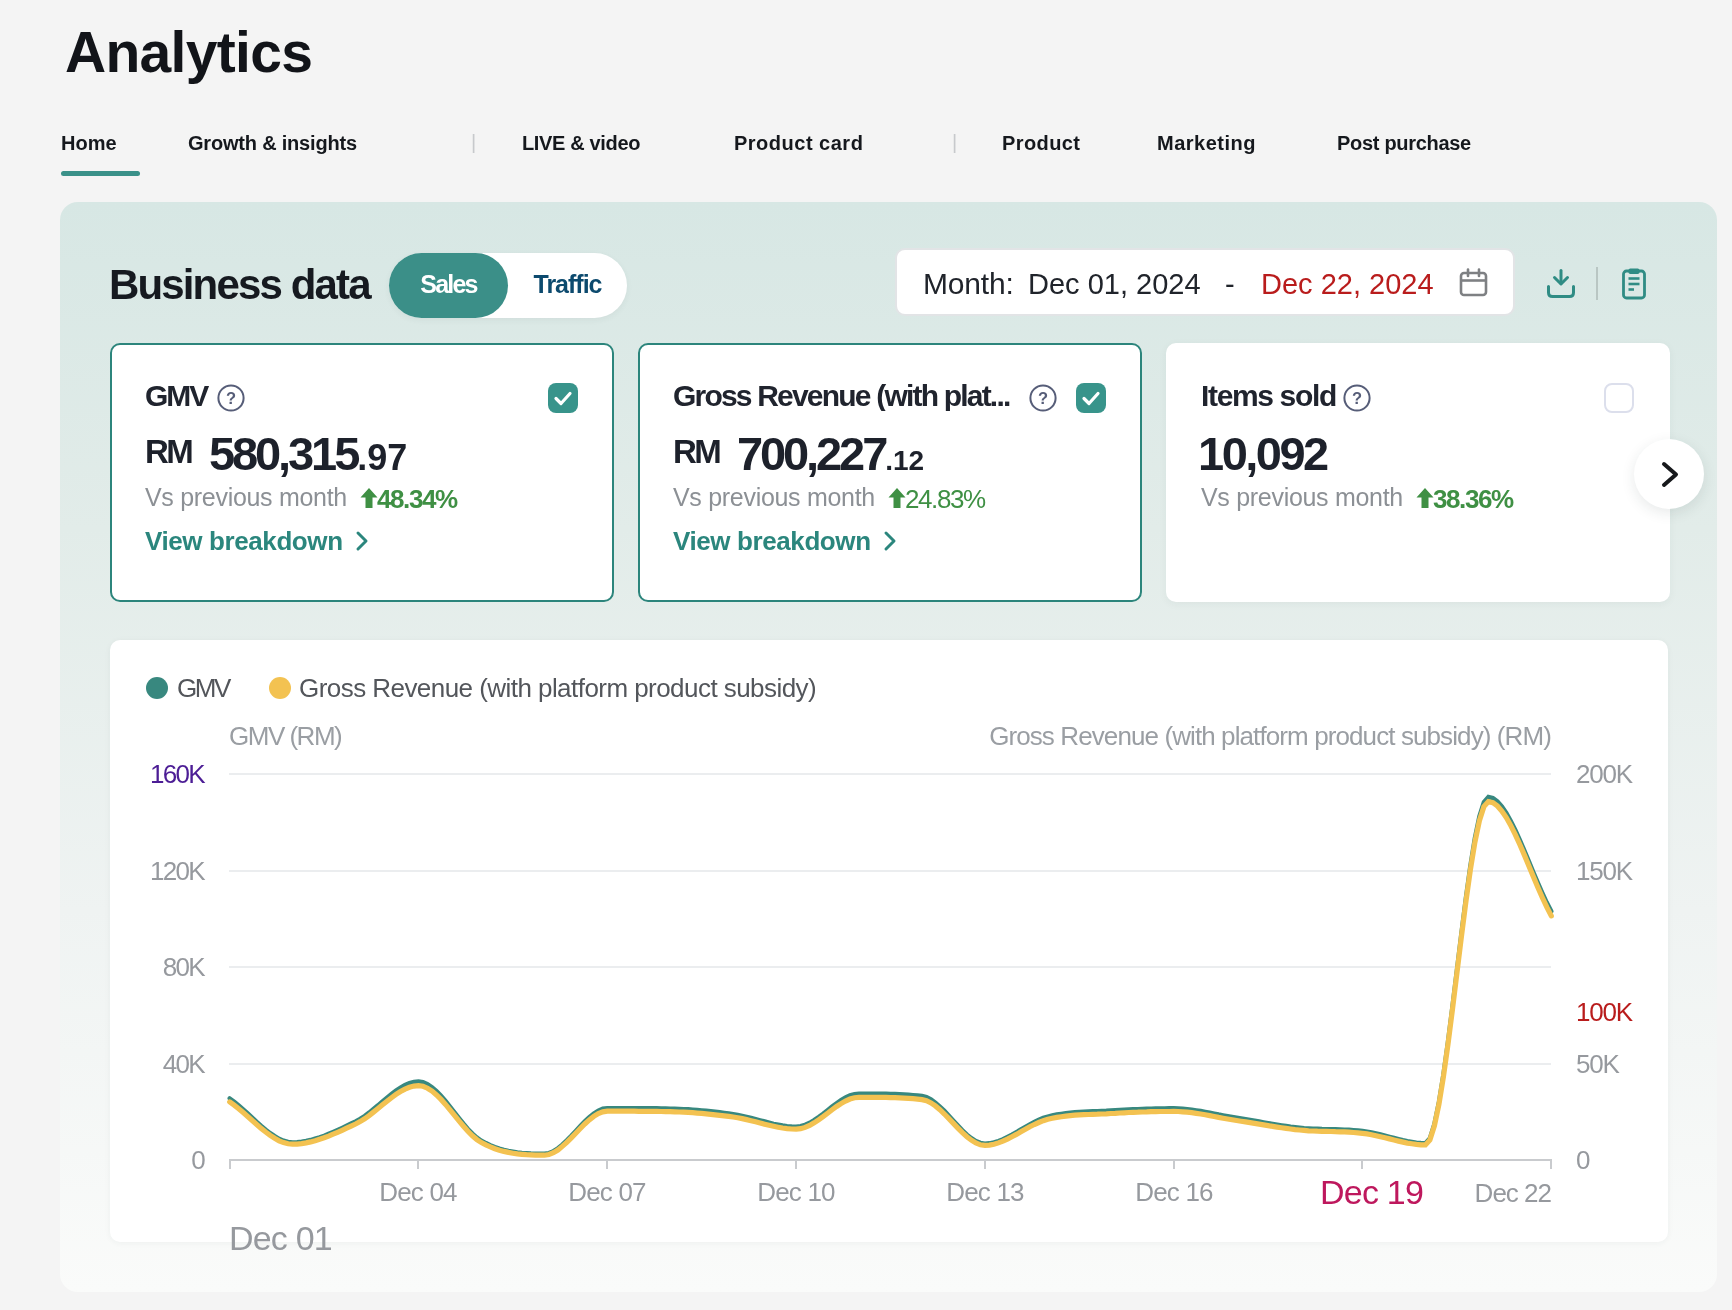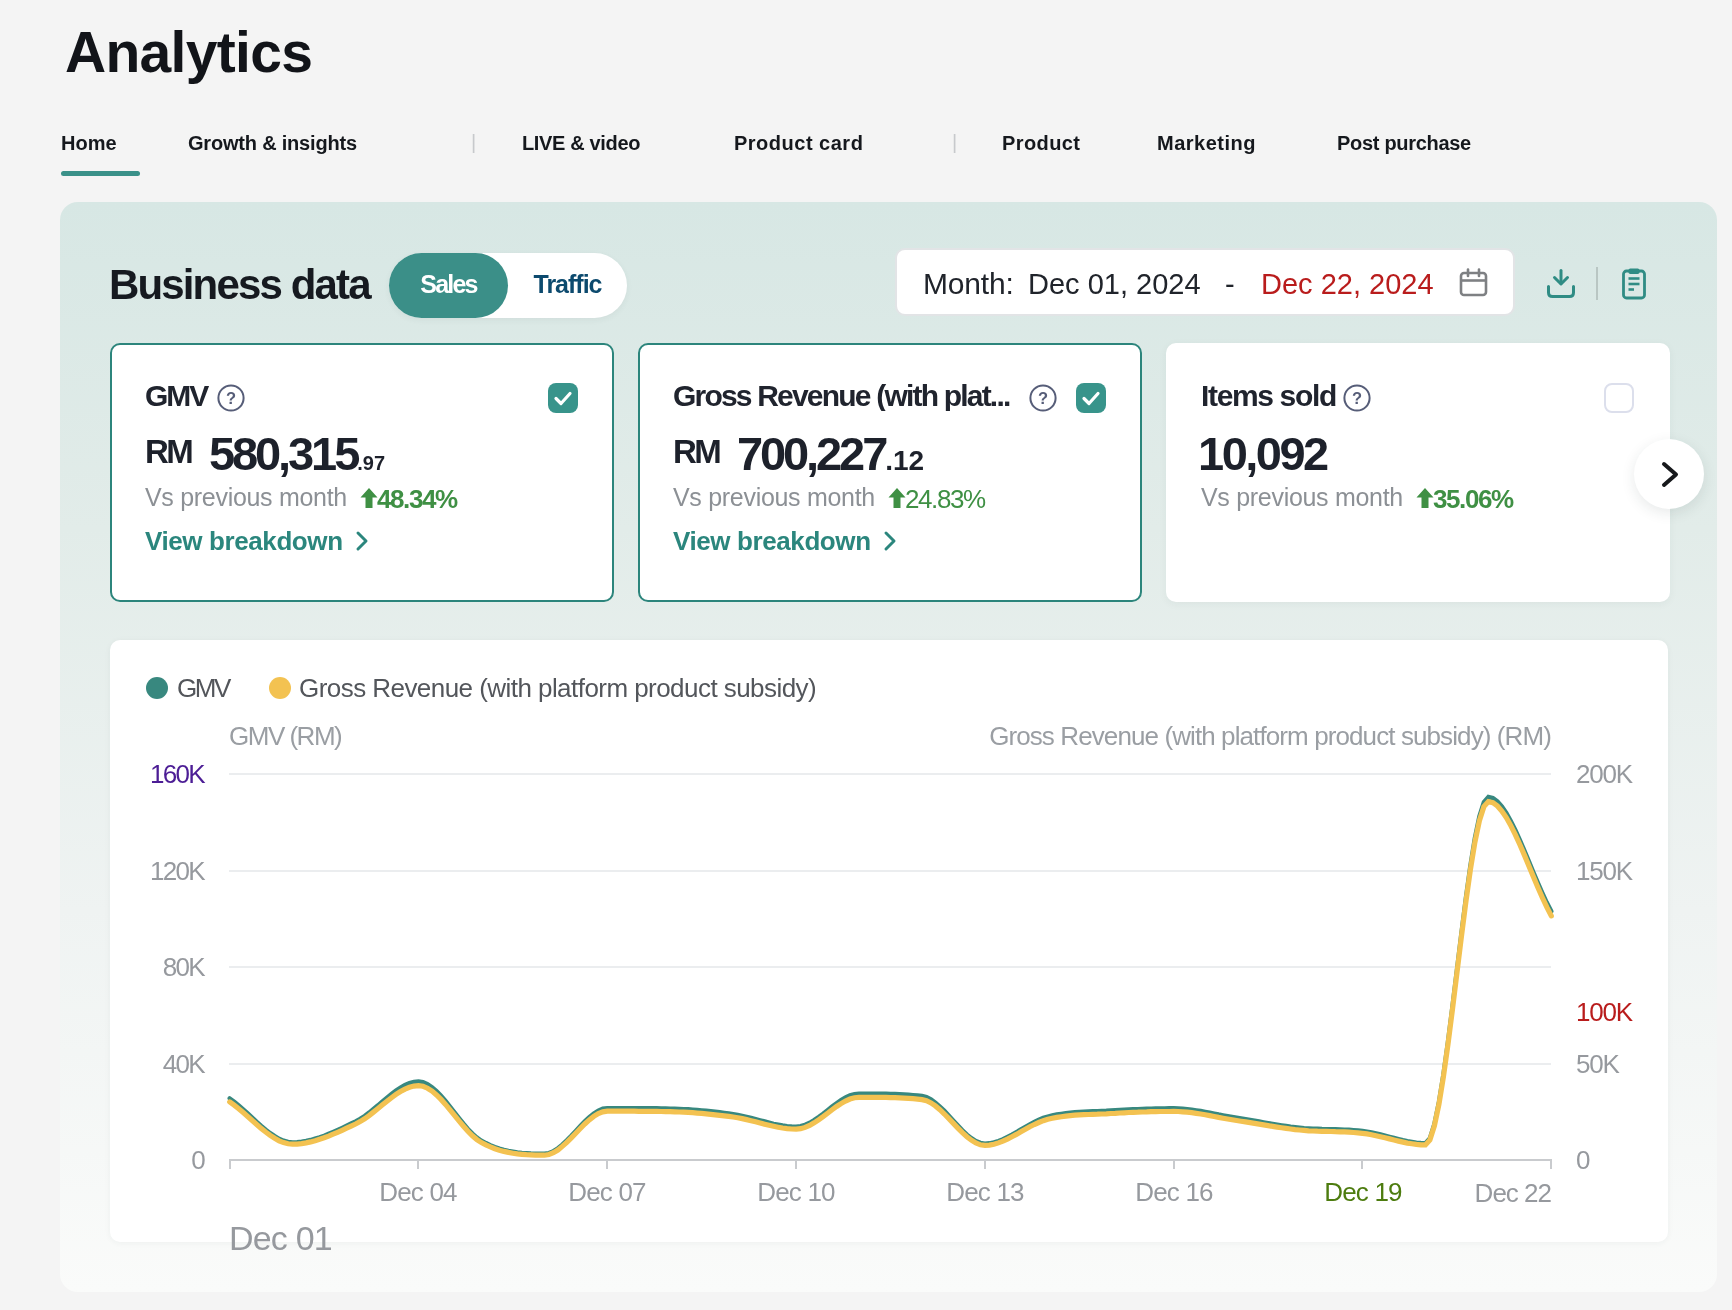--- a/index.html
+++ b/index.html
@@ -65,21 +65,21 @@
 <div class="abs" style="left:145px; top:381px; font-size:30px; font-weight:700; color:#20242e; line-height:30px; letter-spacing:-2px; ">GMV</div>
 <svg class="abs" style="left:217px; top:384px;" width="28" height="28" viewBox="0 0 28 28">
 <circle cx="14" cy="14" r="12.6" fill="none" stroke="#565d78" stroke-width="2"></circle>
 <text x="14" y="19.5" font-size="16.5" font-weight="700" fill="#565d78" text-anchor="middle" font-family="Liberation Sans">?</text>
   </svg>
 <svg class="abs" style="left:548px; top:383px;" width="30" height="30" viewBox="0 0 30 30">
 <rect x="0" y="0" width="30" height="30" rx="8" fill="#38948b"></rect>
 <path d="M8 15.5 L13 20.5 L22 10.5" stroke="#fff" stroke-width="3.2" fill="none" stroke-linecap="round" stroke-linejoin="round"></path>
   </svg>
 <div class="abs" style="left:145px; top:435px; font-size:33px; font-weight:700; color:#1d212b; line-height:33px; letter-spacing:-2.7px;">RM</div>
-<div class="abs" style="left:209px; top:430px; font-size:47px; font-weight:700; color:#1d212b; line-height:47px; letter-spacing:-3.1px;">580,315<span style="font-size:20px; letter-spacing:0px;">.97</span></div>
+<div class="abs" style="left:209px; top:430px; font-size:47px; font-weight:700; color:#1d212b; line-height:47px; letter-spacing:-3.1px;">580,315<span style="font-size:36px; letter-spacing:0px;">.97</span></div>
 <div class="abs" style="left:145px; top:485px; font-size:25px; color:#8c9095; line-height:25px; letter-spacing:-0.3px;">Vs previous month</div>
 <svg class="abs" style="left:360px; top:488px;" width="18" height="21" viewBox="0 0 18 21">
 <path d="M9 0 L17.5 9.5 L12.5 9.5 L12.5 20 L5.5 20 L5.5 9.5 L0.5 9.5 Z" fill="#3f9044"></path>
   </svg>
 <div class="abs" style="left:377px; top:486px; font-size:26px; font-weight:700; color:#3f9044; line-height:26px; letter-spacing:-1.4px;">48.34%</div>
 <div class="abs" style="left:145px; top:528px; font-size:26px; font-weight:700; color:#2b867d; line-height:26px; letter-spacing:-0.4px;">View breakdown</div>
 <svg class="abs" style="left:355px; top:530px;" width="14" height="22" viewBox="0 0 14 22">
 <path d="M3 3 L11 11 L3 19" stroke="#2b867d" stroke-width="3" fill="none" stroke-linecap="round" stroke-linejoin="round"></path>
   </svg>
 
@@ -110,21 +110,21 @@
 <svg class="abs" style="left:1343px; top:384px;" width="28" height="28" viewBox="0 0 28 28">
 <circle cx="14" cy="14" r="12.6" fill="none" stroke="#565d78" stroke-width="2"></circle>
 <text x="14" y="19.5" font-size="16.5" font-weight="700" fill="#565d78" text-anchor="middle" font-family="Liberation Sans">?</text>
   </svg>
 <div class="abs" style="left:1604px; top:383px; width:30px; height:30px; border-radius:8px; background:#fff; border:2px solid #dcdfec;"></div>
 <div class="abs" style="left:1198px; top:430px; font-size:47px; font-weight:700; color:#1d212b; line-height:47px; letter-spacing:-2.5px;">10,092</div>
 <div class="abs" style="left:1201px; top:485px; font-size:25px; color:#8c9095; line-height:25px; letter-spacing:-0.3px;">Vs previous month</div>
 <svg class="abs" style="left:1416px; top:488px;" width="18" height="21" viewBox="0 0 18 21">
 <path d="M9 0 L17.5 9.5 L12.5 9.5 L12.5 20 L5.5 20 L5.5 9.5 L0.5 9.5 Z" fill="#3f9044"></path>
   </svg>
-<div class="abs" style="left:1433px; top:486px; font-size:26px; font-weight:700; color:#3f9044; line-height:26px; letter-spacing:-1.4px;">35.06%</div>
+<div class="abs" style="left:1433px; top:486px; font-size:26px; font-weight:700; color:#3f9044; line-height:26px; letter-spacing:-1.4px;">38.36%</div>
 
 <div class="abs" style="left:1634px; top:439px; width:70px; height:70px; border-radius:50%; background:#fff; box-shadow:0 4px 14px rgba(30,50,50,0.10);"></div>
 <svg class="abs" style="left:1660px; top:461px;" width="20" height="27" viewBox="0 0 20 27">
   <path d="M4 3 L16 13.5 L4 24" stroke="#17191c" stroke-width="4" fill="none" stroke-linecap="round" stroke-linejoin="round"></path>
 </svg>
 
 <div class="abs" style="left:110px; top:640px; width:1558px; height:602px; background:#fff; border-radius:10px; box-shadow:0 1px 6px rgba(40,60,60,0.05);"></div>
 
 <div class="abs" style="left:146px; top:677px; width:22px; height:22px; border-radius:50%; background:#38887f;"></div>
 <div class="abs" style="left:177px; top:675px; font-size:26px; color:#53565b; line-height:26px; letter-spacing:-2.5px;">GMV</div>
@@ -160,19 +160,19 @@
 <div class="abs" style="left:1576px; top:999px; font-size:26px; color:#b91c1c; line-height:26px; letter-spacing:-1.2px;">100K</div>
 <div class="abs" style="left:1576px; top:1051px; font-size:26px; color:#96999e; line-height:26px; letter-spacing:-1.2px;">50K</div>
 <div class="abs" style="left:1576px; top:1147px; font-size:26px; color:#96999e; line-height:26px; letter-spacing:-1.2px;">0</div>
 
 <div class="abs" style="left:229px; top:1225px; font-size:34px; color:#96999e; line-height:26px; letter-spacing:-0.8px;">Dec 01</div>
 <div class="abs" style="left:358px; top:1179px; width:120px; text-align:center; font-size:26px; color:#96999e; line-height:26px; letter-spacing:-0.8px; white-space:nowrap;">Dec 04</div>
 <div class="abs" style="left:547px; top:1179px; width:120px; text-align:center; font-size:26px; color:#96999e; line-height:26px; letter-spacing:-0.8px; white-space:nowrap;">Dec 07</div>
 <div class="abs" style="left:736px; top:1179px; width:120px; text-align:center; font-size:26px; color:#96999e; line-height:26px; letter-spacing:-0.8px; white-space:nowrap;">Dec 10</div>
 <div class="abs" style="left:925px; top:1179px; width:120px; text-align:center; font-size:26px; color:#96999e; line-height:26px; letter-spacing:-0.8px; white-space:nowrap;">Dec 13</div>
 <div class="abs" style="left:1114px; top:1179px; width:120px; text-align:center; font-size:26px; color:#96999e; line-height:26px; letter-spacing:-0.8px; white-space:nowrap;">Dec 16</div>
-<div class="abs" style="left:1303px; top:1179px; width:120px; text-align:center; font-size:26px; color:#4d7c0f; line-height:26px; letter-spacing:-0.8px; white-space:nowrap;">Dec 19</div>
+<div class="abs" style="left:1303px; top:1179px; width:120px; text-align:right; font-size:34px; color:#be185d; line-height:26px; letter-spacing:-0.8px; white-space:nowrap;">Dec 19</div>
 <div class="abs" style="left:1471px; top:1180px; width:80px; text-align:right; font-size:26px; color:#96999e; line-height:26px; letter-spacing:-1.7px; letter-spacing:-1px;">Dec 22</div>
 
 <svg class="abs" style="left:110px; top:640px;" width="1558" height="602" viewBox="0 0 1558 602">
   <path d="M119.7 458.4L124.2 461.8L128.7 465.5L133.2 469.4L137.7 473.5L142.2 477.7L146.7 481.9L151.2 485.9L155.7 489.7L160.2 493.2L164.7 496.2L169.1 498.8L173.6 500.7L178.1 501.9L182.6 502.4L187.1 502.2L191.6 501.7L196.1 501.0L200.6 500.0L205.1 498.7L209.6 497.3L214.1 495.7L218.6 493.9L223.1 492.0L227.6 490.0L232.1 487.9L236.6 485.7L241.1 483.5L245.6 481.4L250.1 478.9L254.6 476.0L259.1 472.6L263.5 469.0L268.0 465.3L272.5 461.4L277.0 457.6L281.5 454.0L286.0 450.6L290.5 447.6L295.0 445.1L299.5 443.2L304.0 441.9L308.5 441.5L313.0 442.2L317.5 444.2L322.0 447.2L326.5 451.1L331.0 455.8L335.5 461.0L340.0 466.6L344.5 472.3L349.0 478.1L353.5 483.7L357.9 488.9L362.4 493.6L366.9 497.6L371.4 500.7L375.9 503.1L380.4 505.2L384.9 507.0L389.4 508.5L393.9 509.8L398.4 510.9L402.9 511.7L407.4 512.4L411.9 512.9L416.4 513.2L420.9 513.5L425.4 513.6L429.9 513.7L434.4 513.7L438.9 513.1L443.4 511.2L447.9 508.3L452.3 504.7L456.8 500.4L461.3 495.8L465.8 490.9L470.3 486.0L474.8 481.4L479.3 477.1L483.8 473.5L488.3 470.6L492.8 468.7L497.3 468.1L501.8 468.1L506.3 468.1L510.8 468.1L515.3 468.1L519.8 468.1L524.3 468.1L528.8 468.1L533.3 468.2L537.8 468.2L542.3 468.3L546.7 468.3L551.2 468.4L555.7 468.5L560.2 468.6L564.7 468.7L569.2 468.9L573.7 469.1L578.2 469.3L582.7 469.7L587.2 470.0L591.7 470.4L596.2 470.8L600.7 471.3L605.2 471.8L609.7 472.3L614.2 472.9L618.7 473.5L623.2 474.1L627.7 474.9L632.2 475.8L636.6 476.8L641.1 477.9L645.6 479.1L650.1 480.3L654.6 481.5L659.1 482.7L663.6 483.8L668.1 484.7L672.6 485.5L677.1 486.1L681.6 486.5L686.1 486.7L690.6 486.2L695.1 484.8L699.6 482.8L704.1 480.1L708.6 477.0L713.1 473.7L717.6 470.1L722.1 466.6L726.6 463.2L731.0 460.1L735.5 457.5L740.0 455.4L744.5 454.1L749.0 453.6L753.5 453.6L758.0 453.6L762.5 453.6L767.0 453.6L771.5 453.7L776.0 453.8L780.5 453.9L785.0 454.0L789.5 454.2L794.0 454.5L798.5 454.8L803.0 455.1L807.5 455.5L812.0 456.0L816.5 457.1L821.0 459.4L825.4 462.6L829.9 466.5L834.4 470.9L838.9 475.7L843.4 480.7L847.9 485.6L852.4 490.3L856.9 494.6L861.4 498.2L865.9 501.1L870.4 502.9L874.9 503.6L879.4 503.3L883.9 502.4L888.4 501.0L892.9 499.2L897.4 497.0L901.9 494.7L906.4 492.1L910.9 489.5L915.4 486.9L919.8 484.3L924.3 481.9L928.8 479.8L933.3 477.9L937.8 476.5L942.3 475.4L946.8 474.5L951.3 473.8L955.8 473.2L960.3 472.7L964.8 472.3L969.3 472.0L973.8 471.7L978.3 471.5L982.8 471.3L987.3 471.2L991.8 471.0L996.3 470.8L1000.8 470.5L1005.3 470.2L1009.8 469.9L1014.2 469.7L1018.7 469.5L1023.2 469.3L1027.7 469.1L1032.2 468.9L1036.7 468.7L1041.2 468.6L1045.7 468.5L1050.2 468.4L1054.7 468.4L1059.2 468.3L1063.7 468.3L1068.2 468.4L1072.7 468.7L1077.2 469.1L1081.7 469.6L1086.2 470.3L1090.7 471.0L1095.2 471.8L1099.7 472.7L1104.2 473.6L1108.6 474.5L1113.1 475.3L1117.6 476.2L1122.1 477.0L1126.6 477.7L1131.1 478.4L1135.6 479.2L1140.1 479.9L1144.6 480.7L1149.1 481.5L1153.6 482.3L1158.1 483.1L1162.6 483.8L1167.1 484.6L1171.6 485.3L1176.1 485.9L1180.6 486.6L1185.1 487.1L1189.6 487.6L1194.1 488.1L1198.6 488.4L1203.0 488.6L1207.5 488.8L1212.0 489.0L1216.5 489.1L1221.0 489.2L1225.5 489.3L1230.0 489.4L1234.5 489.6L1239.0 489.8L1243.5 490.1L1248.0 490.5L1252.5 491.0L1257.0 491.7L1261.5 492.5L1266.0 493.5L1270.5 494.5L1275.0 495.7L1279.5 496.8L1284.0 498.0L1288.5 499.1L1293.0 500.2L1297.4 501.1L1301.9 501.9L1306.4 502.6L1310.9 503.0L1315.4 503.1L1319.9 498.1L1324.4 483.9L1328.9 462.2L1333.4 434.5L1337.9 402.2L1342.4 366.9L1346.9 330.1L1351.4 293.2L1355.9 257.9L1360.4 225.6L1364.9 197.9L1369.4 176.2L1373.9 162.1L1378.4 157.0L1382.9 158.1L1387.4 161.4L1391.8 166.4L1396.3 173.0L1400.8 181.0L1405.3 190.0L1409.8 199.9L1414.3 210.3L1418.8 221.1L1423.3 232.0L1427.8 242.7L1432.3 252.9L1436.8 262.6L1441.3 271.3" fill="none" stroke="#38887f" stroke-width="4.4" stroke-linecap="round"></path>
   <path d="M119.7 461.9L124.2 465.1L128.7 468.7L133.2 472.5L137.7 476.5L142.2 480.5L146.7 484.5L151.2 488.4L155.7 492.0L160.2 495.4L164.7 498.3L169.1 500.8L173.6 502.6L178.1 503.8L182.6 504.2L187.1 504.1L191.6 503.6L196.1 502.9L200.6 501.9L205.1 500.7L209.6 499.3L214.1 497.8L218.6 496.1L223.1 494.2L227.6 492.3L232.1 490.3L236.6 488.2L241.1 486.1L245.6 484.0L250.1 481.6L254.6 478.8L259.1 475.6L263.5 472.1L268.0 468.5L272.5 464.8L277.0 461.2L281.5 457.7L286.0 454.4L290.5 451.5L295.0 449.1L299.5 447.3L304.0 446.1L308.5 445.6L313.0 446.3L317.5 448.2L322.0 451.1L326.5 454.9L331.0 459.4L335.5 464.4L340.0 469.8L344.5 475.3L349.0 480.9L353.5 486.2L357.9 491.3L362.4 495.8L366.9 499.6L371.4 502.6L375.9 504.9L380.4 506.9L384.9 508.7L389.4 510.2L393.9 511.4L398.4 512.4L402.9 513.2L407.4 513.9L411.9 514.3L416.4 514.7L420.9 514.9L425.4 515.1L429.9 515.1L434.4 515.2L438.9 514.5L443.4 512.7L447.9 510.0L452.3 506.4L456.8 502.3L461.3 497.9L465.8 493.2L470.3 488.5L474.8 484.0L479.3 479.9L483.8 476.4L488.3 473.6L492.8 471.9L497.3 471.2L501.8 471.2L506.3 471.2L510.8 471.2L515.3 471.2L519.8 471.2L524.3 471.2L528.8 471.3L533.3 471.3L537.8 471.3L542.3 471.4L546.7 471.4L551.2 471.5L555.7 471.6L560.2 471.7L564.7 471.8L569.2 472.0L573.7 472.2L578.2 472.4L582.7 472.7L587.2 473.1L591.7 473.4L596.2 473.8L600.7 474.3L605.2 474.8L609.7 475.3L614.2 475.8L618.7 476.4L623.2 477.0L627.7 477.7L632.2 478.6L636.6 479.6L641.1 480.7L645.6 481.8L650.1 483.0L654.6 484.2L659.1 485.3L663.6 486.3L668.1 487.2L672.6 488.0L677.1 488.6L681.6 489.0L686.1 489.1L690.6 488.7L695.1 487.4L699.6 485.4L704.1 482.8L708.6 479.8L713.1 476.6L717.6 473.2L722.1 469.8L726.6 466.5L731.0 463.6L735.5 461.0L740.0 459.0L744.5 457.7L749.0 457.3L753.5 457.3L758.0 457.3L762.5 457.3L767.0 457.3L771.5 457.4L776.0 457.4L780.5 457.6L785.0 457.7L789.5 457.9L794.0 458.1L798.5 458.4L803.0 458.7L807.5 459.1L812.0 459.6L816.5 460.7L821.0 462.9L825.4 465.9L829.9 469.7L834.4 474.0L838.9 478.6L843.4 483.4L847.9 488.1L852.4 492.6L856.9 496.7L861.4 500.2L865.9 503.0L870.4 504.8L874.9 505.4L879.4 505.1L883.9 504.2L888.4 502.9L892.9 501.2L897.4 499.1L901.9 496.8L906.4 494.4L910.9 491.8L915.4 489.3L919.8 486.8L924.3 484.5L928.8 482.5L933.3 480.7L937.8 479.3L942.3 478.3L946.8 477.4L951.3 476.7L955.8 476.1L960.3 475.6L964.8 475.2L969.3 474.9L973.8 474.7L978.3 474.5L982.8 474.3L987.3 474.2L991.8 474.0L996.3 473.8L1000.8 473.5L1005.3 473.3L1009.8 473.0L1014.2 472.8L1018.7 472.5L1023.2 472.3L1027.7 472.2L1032.2 472.0L1036.7 471.9L1041.2 471.7L1045.7 471.6L1050.2 471.5L1054.7 471.5L1059.2 471.5L1063.7 471.4L1068.2 471.5L1072.7 471.8L1077.2 472.2L1081.7 472.7L1086.2 473.3L1090.7 474.0L1095.2 474.8L1099.7 475.6L1104.2 476.5L1108.6 477.4L1113.1 478.2L1117.6 479.0L1122.1 479.8L1126.6 480.5L1131.1 481.2L1135.6 481.9L1140.1 482.6L1144.6 483.4L1149.1 484.1L1153.6 484.9L1158.1 485.6L1162.6 486.4L1167.1 487.1L1171.6 487.8L1176.1 488.4L1180.6 489.0L1185.1 489.6L1189.6 490.0L1194.1 490.4L1198.6 490.8L1203.0 491.0L1207.5 491.2L1212.0 491.3L1216.5 491.4L1221.0 491.5L1225.5 491.7L1230.0 491.8L1234.5 491.9L1239.0 492.2L1243.5 492.5L1248.0 492.8L1252.5 493.3L1257.0 493.9L1261.5 494.7L1266.0 495.7L1270.5 496.7L1275.0 497.8L1279.5 498.9L1284.0 500.0L1288.5 501.1L1293.0 502.1L1297.4 503.1L1301.9 503.8L1306.4 504.4L1310.9 504.8L1315.4 504.9L1319.9 499.9L1324.4 485.9L1328.9 464.4L1333.4 436.9L1337.9 404.8L1342.4 369.8L1346.9 333.3L1351.4 296.7L1355.9 261.7L1360.4 229.7L1364.9 202.2L1369.4 180.6L1373.9 166.6L1378.4 161.6L1382.9 162.7L1387.4 166.0L1391.8 171.0L1396.3 177.6L1400.8 185.6L1405.3 194.6L1409.8 204.5L1414.3 214.9L1418.8 225.7L1423.3 236.6L1427.8 247.3L1432.3 257.5L1436.8 267.2L1441.3 275.9" fill="none" stroke="#f3c251" stroke-width="5.2" stroke-linecap="round"></path>
 </svg>
 
 </body></html>

